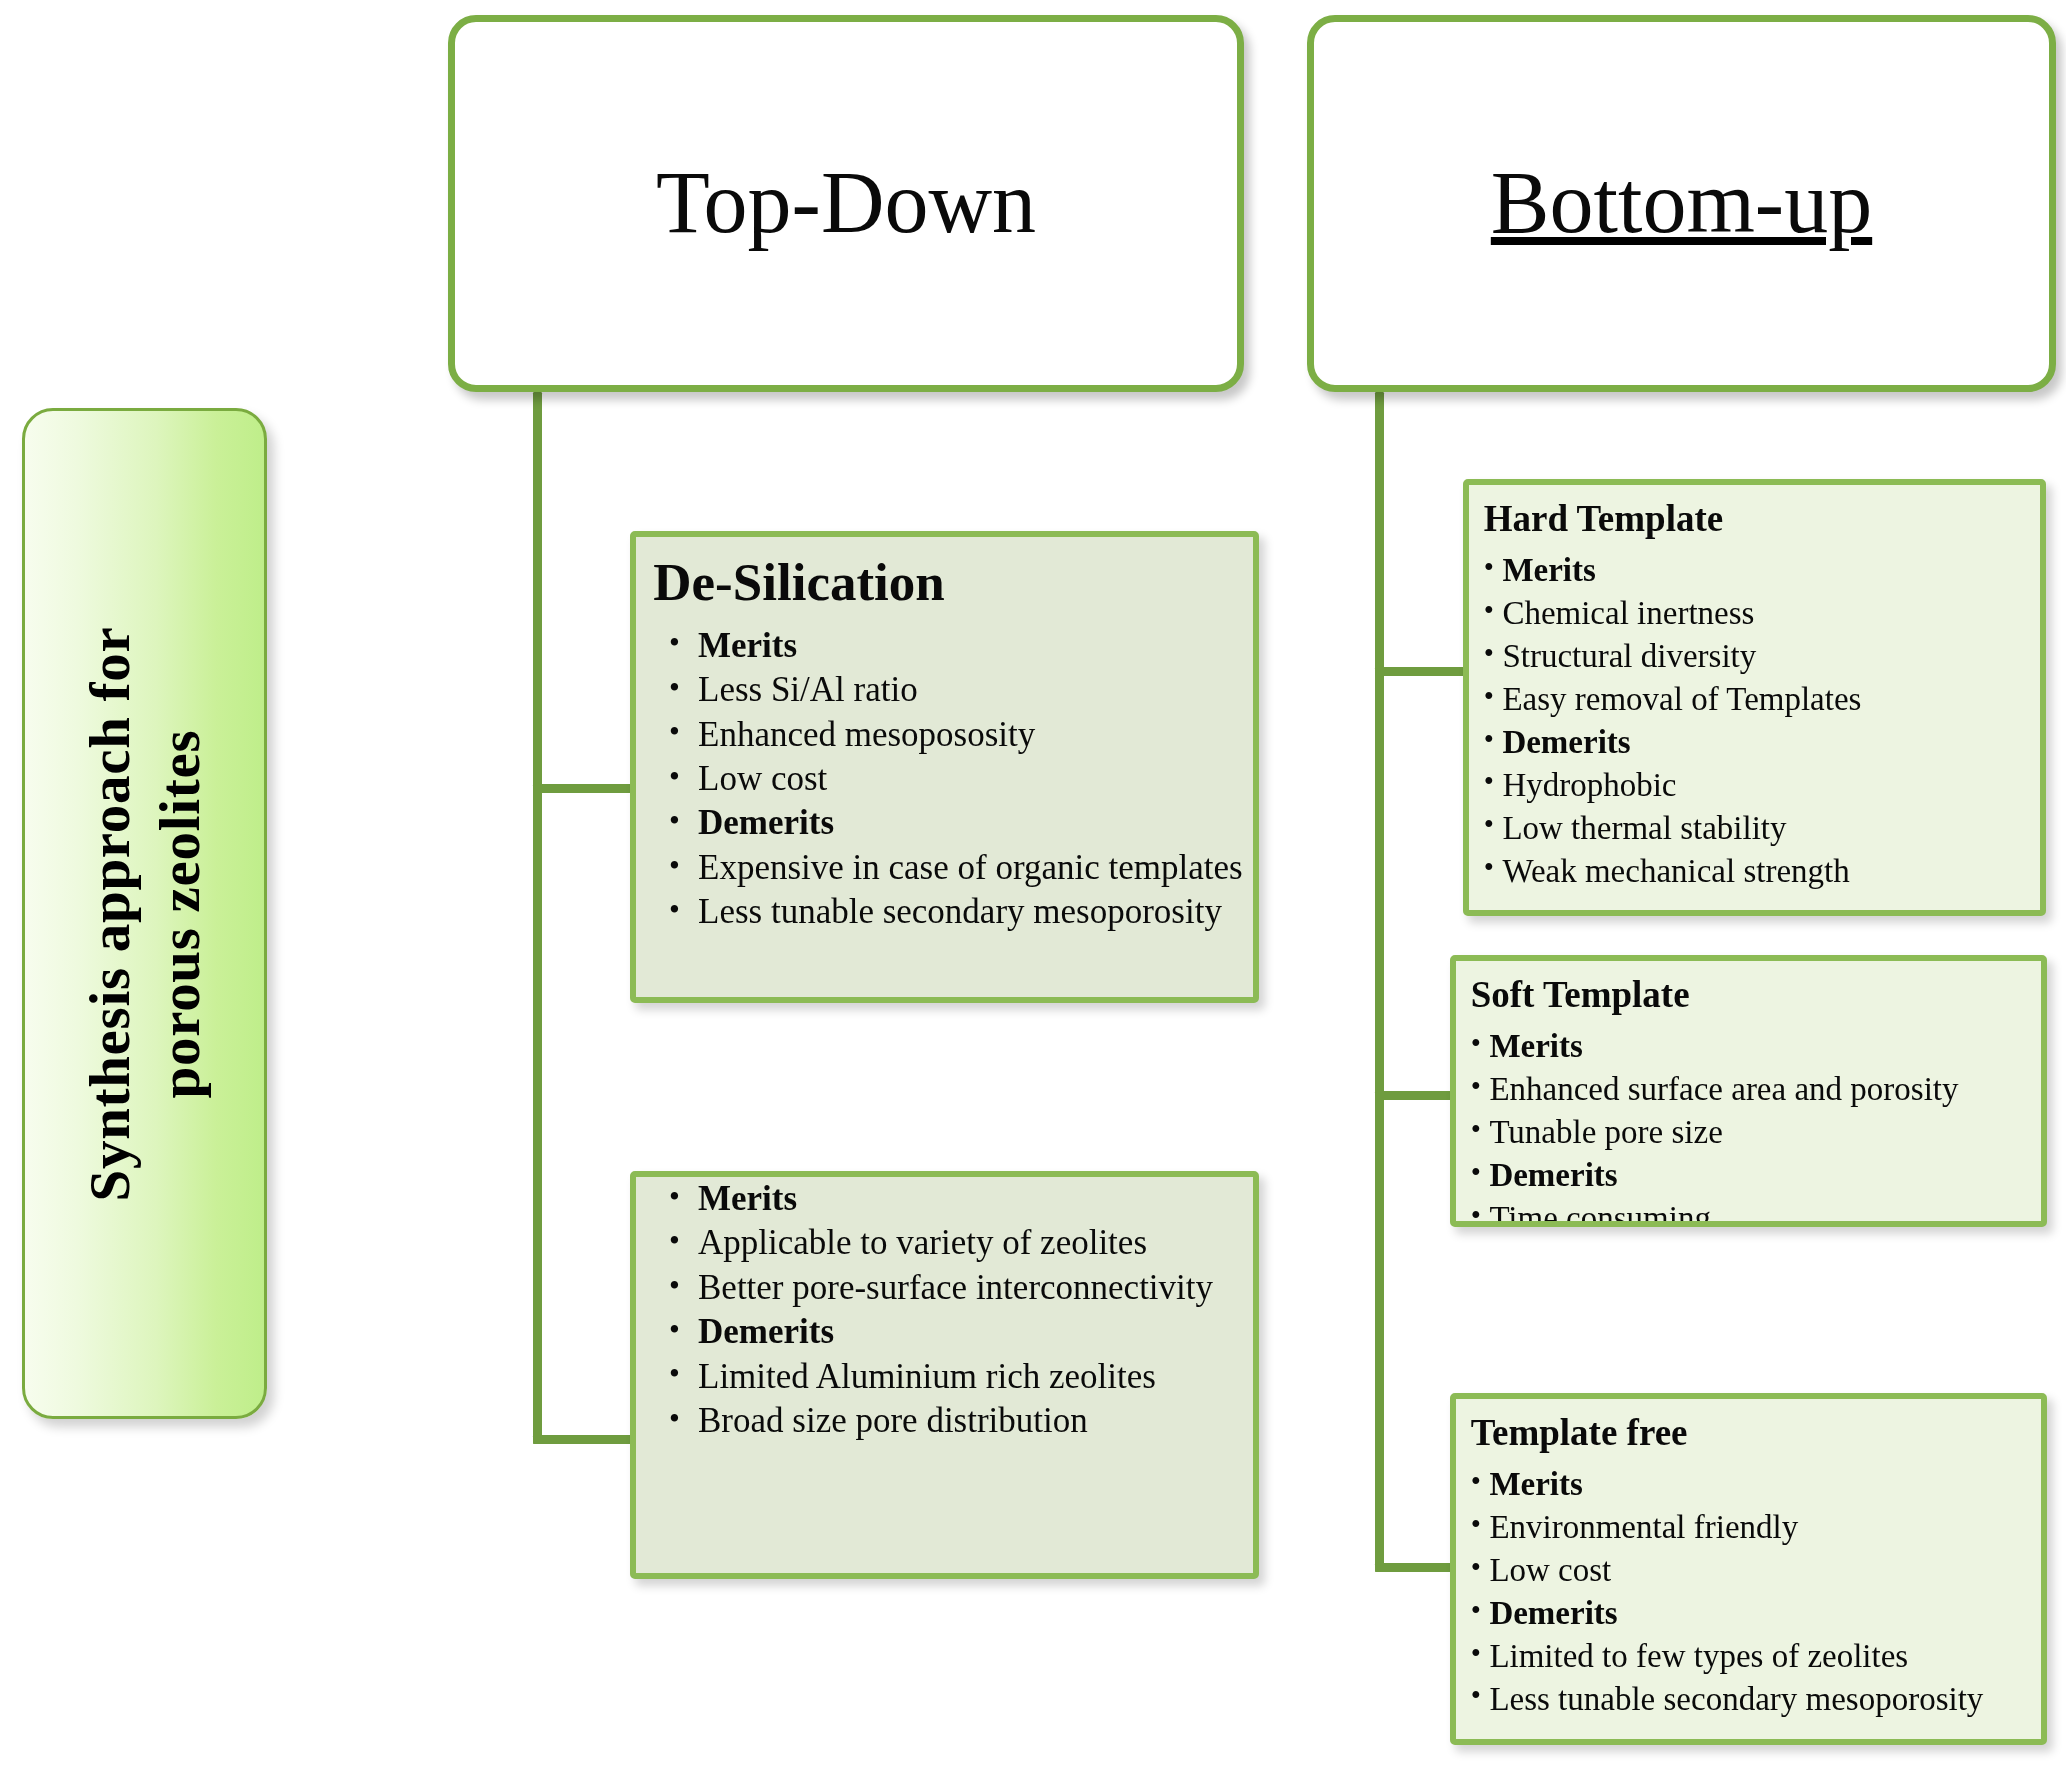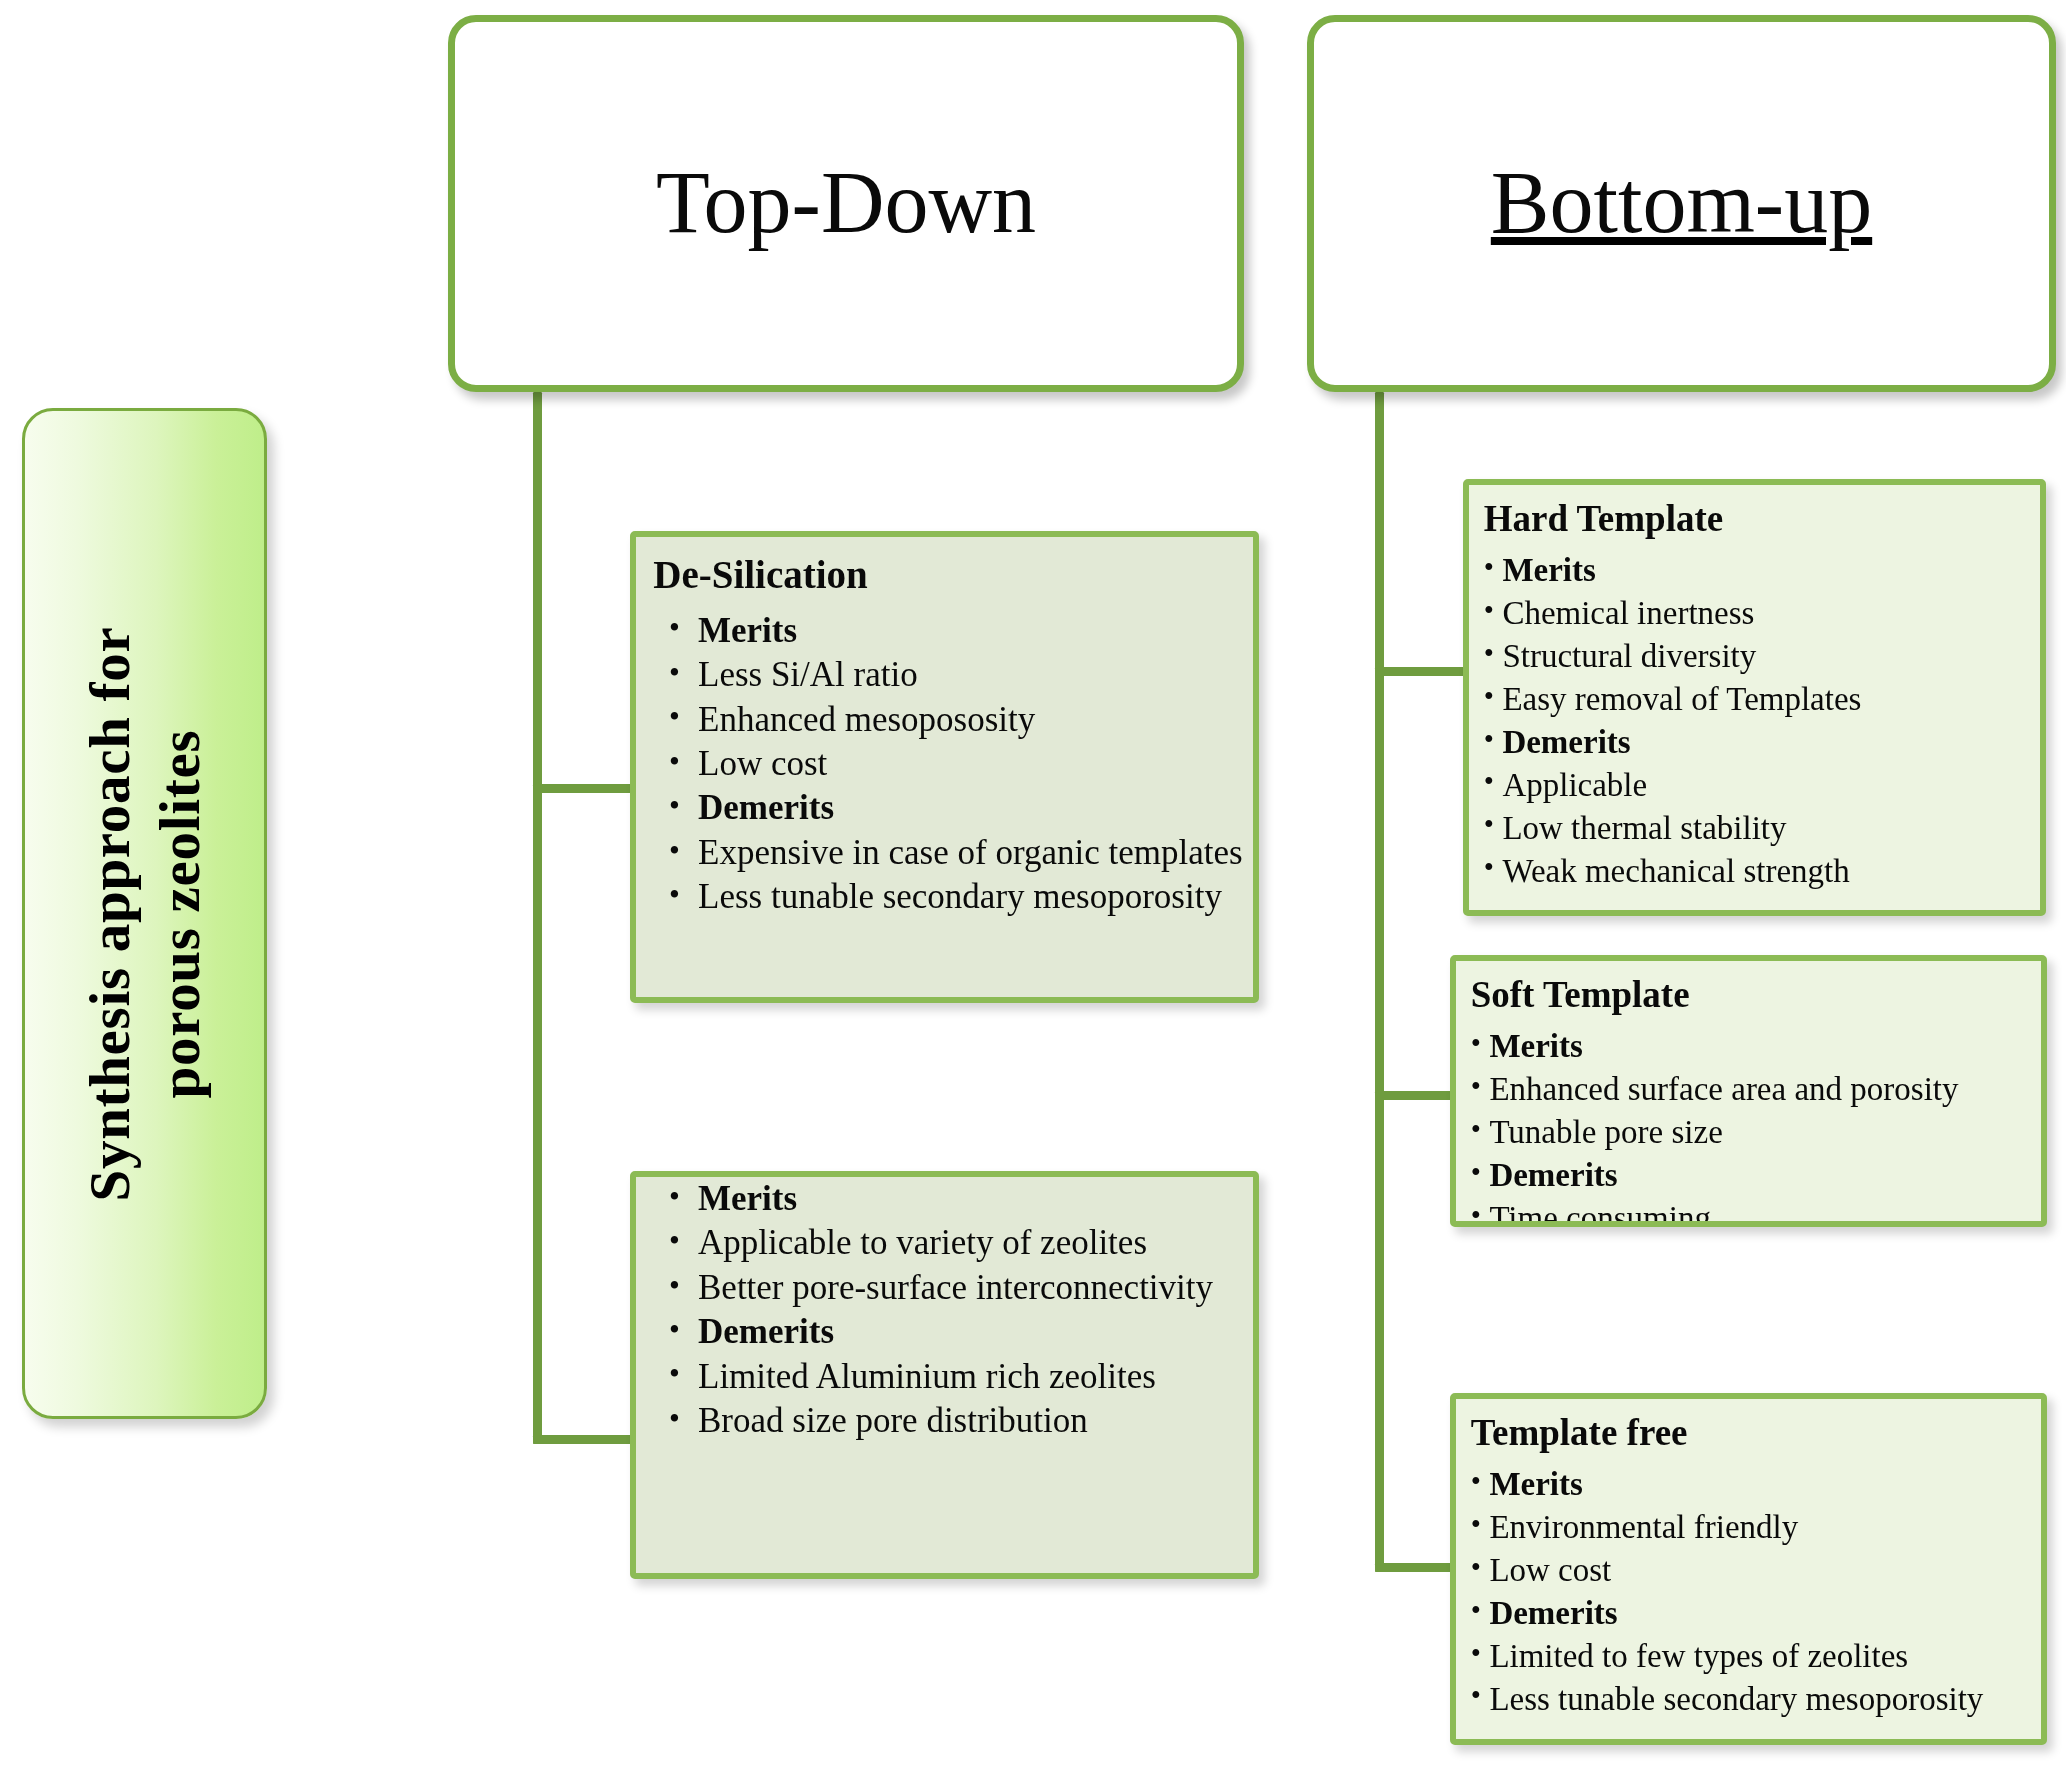--- a/index.html
+++ b/index.html
@@ -68,21 +68,21 @@
   .card.right-col{background:#edf4e1;}
 
   .card .ctitle{
     font-weight:bold;color:#0a0a0a;white-space:nowrap;
   }
   .card ul{list-style:none;margin:0;padding:0;}
   .card li{color:#0a0a0a;white-space:nowrap;display:block;}
   .card li b{font-weight:bold;}
 
   
-  .left-col .ctitle{font-size:39px;margin:14.7px 0 12px 17.3px;}
+  .left-col .ctitle{font-size:53px;margin:14.7px 0 12px 17.3px;}
   .left-col ul{margin-left:29px;}
   .left-col li{font-size:35px;line-height:1.27;padding-left:33px;position:relative;}
   .left-col li::before{
     content:"\2022";position:absolute;left:4px;top:-1.3px;font-size:31px;line-height:1.34;
   }
 
   
   .right-col .ctitle{font-size:37px;margin:12px 0 9.3px 14.7px;}
   .right-col ul{margin-left:14.7px;}
   .right-col li{font-size:33px;line-height:1.3;padding-left:18.7px;position:relative;}
@@ -150,21 +150,21 @@
   </div>
 
   <div class="card right-col" id="card-hard">
     <div class="ctitle">Hard Template</div>
     <ul>
         <li><b>Merits</b></li>
         <li>Chemical  inertness</li>
         <li>Structural  diversity</li>
         <li>Easy removal of Templates</li>
         <li><b>Demerits</b></li>
-        <li>Applicable</li>
+        <li>Hydrophobic</li>
         <li>Low thermal stability</li>
         <li>Weak mechanical  strength</li>
       </ul>
   </div>
 
   <div class="card right-col" id="card-soft">
     <div class="ctitle">Soft Template</div>
     <ul>
         <li><b>Merits</b></li>
         <li>Enhanced  surface area and porosity</li>

